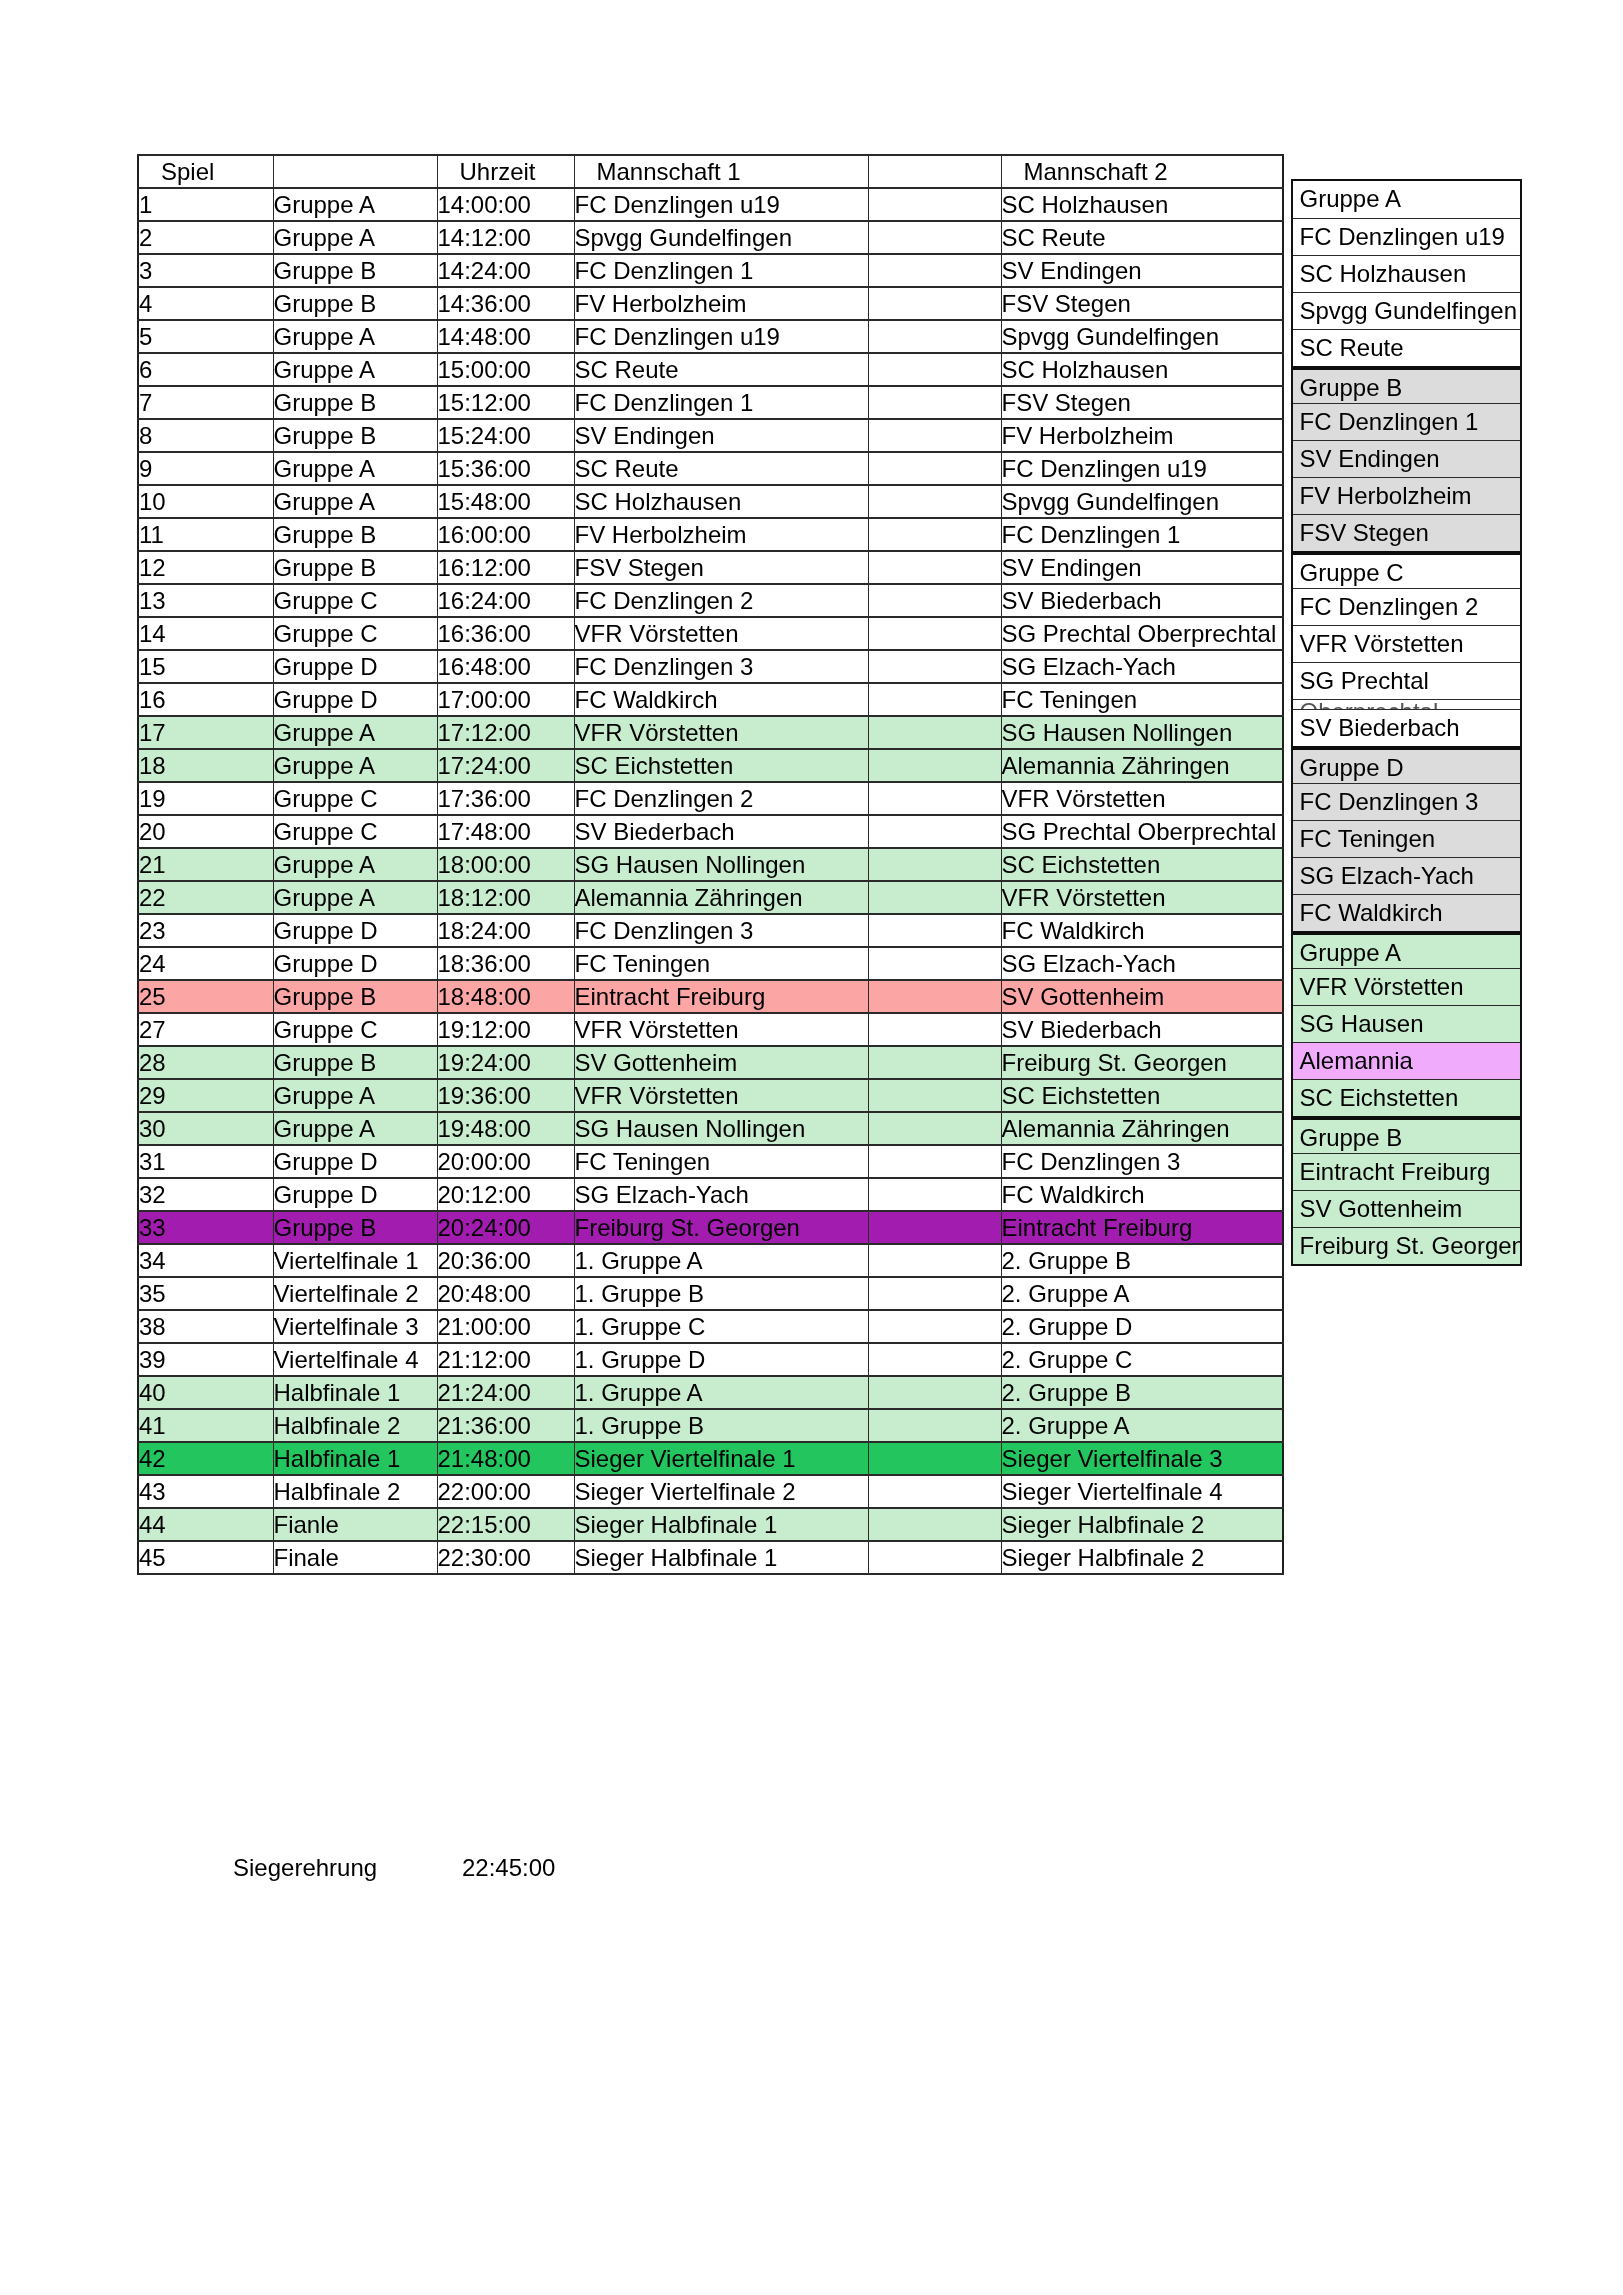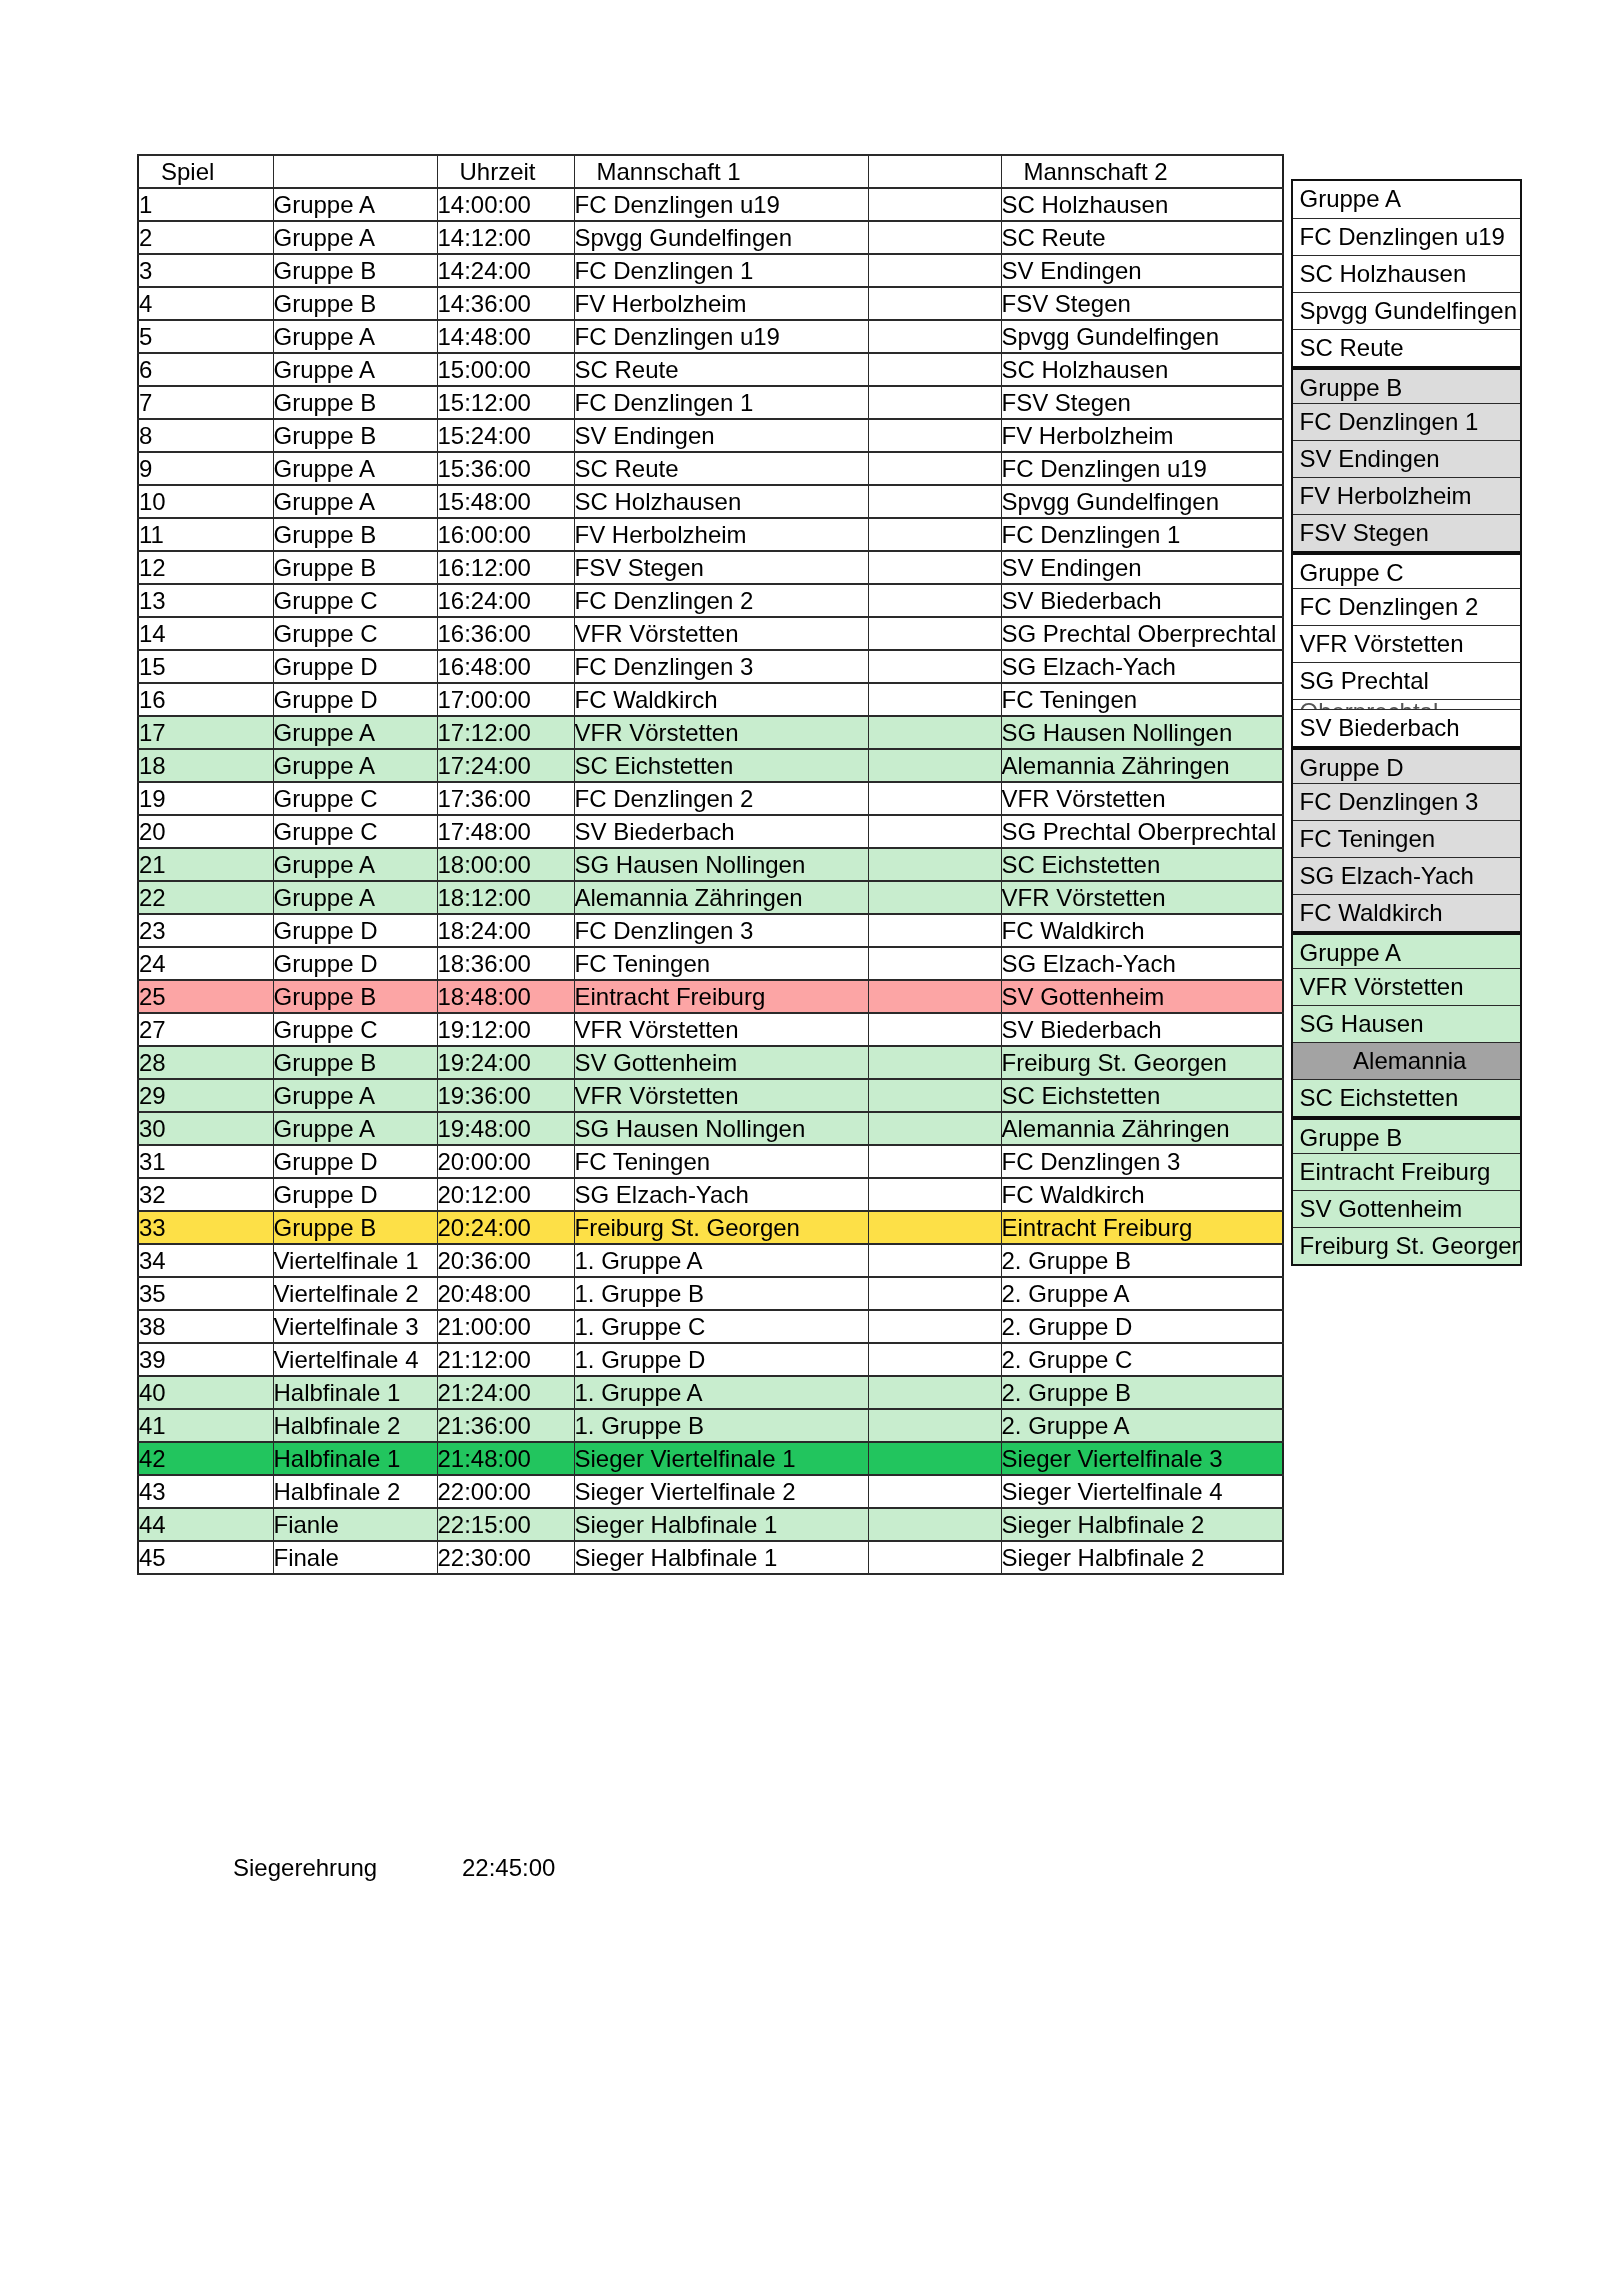--- a/index.html
+++ b/index.html
@@ -341,21 +341,21 @@
         <td class="c-team">FC Denzlingen 3</td>
       </tr>
       <tr style="background: rgb(255, 255, 255);">
         <td class="c-num">32</td>
         <td class="c-grp">Gruppe D</td>
         <td class="c-time">20:12:00</td>
         <td class="c-team">SG Elzach-Yach</td>
         <td class="c-blank"></td>
         <td class="c-team">FC Waldkirch</td>
       </tr>
-      <tr style="background: #fde047; border-radius: 12px;">
+      <tr style="background: #a21caf; border-radius: 12px;">
         <td class="c-num">33</td>
         <td class="c-grp">Gruppe B</td>
         <td class="c-time">20:24:00</td>
         <td class="c-team">Freiburg St. Georgen</td>
         <td class="c-blank"></td>
         <td class="c-team">Eintracht Freiburg</td>
       </tr>
       <tr style="background: rgb(255, 255, 255);">
         <td class="c-num">34</td>
         <td class="c-grp">Viertelfinale 1</td>
@@ -457,21 +457,21 @@
     <div class="sb-row sliver" style="background: rgb(255, 255, 255);">Oberprechtal</div>
     <div class="sb-row" style="background: rgb(255, 255, 255);">SV Biederbach</div>
     <div class="sb-row block-start" style="background: rgb(220, 220, 220);">Gruppe D</div>
     <div class="sb-row" style="background: rgb(220, 220, 220);">FC Denzlingen 3</div>
     <div class="sb-row" style="background: rgb(220, 220, 220);">FC Teningen</div>
     <div class="sb-row" style="background: rgb(220, 220, 220);">SG Elzach-Yach</div>
     <div class="sb-row" style="background: rgb(220, 220, 220);">FC Waldkirch</div>
     <div class="sb-row block-start" style="background: rgb(200, 237, 206);">Gruppe A</div>
     <div class="sb-row" style="background: rgb(200, 237, 206);">VFR Vörstetten</div>
     <div class="sb-row" style="background: rgb(200, 237, 206);">SG Hausen</div>
-    <div class="sb-row" style="background: #a3a3a3; text-align: center;">Alemannia</div>
+    <div class="sb-row" style="background: #f0abfc;">Alemannia</div>
     <div class="sb-row" style="background: rgb(200, 237, 206);">SC Eichstetten</div>
     <div class="sb-row block-start" style="background: rgb(200, 237, 206);">Gruppe B</div>
     <div class="sb-row" style="background: rgb(200, 237, 206);">Eintracht Freiburg</div>
     <div class="sb-row" style="background: rgb(200, 237, 206);">SV Gottenheim</div>
     <div class="sb-row" style="background: rgb(200, 237, 206);">Freiburg St. Georgen</div>
   </div>
 
 <div class="footer-label">Siegerehrung</div>
 <div class="footer-time">22:45:00</div>
 

